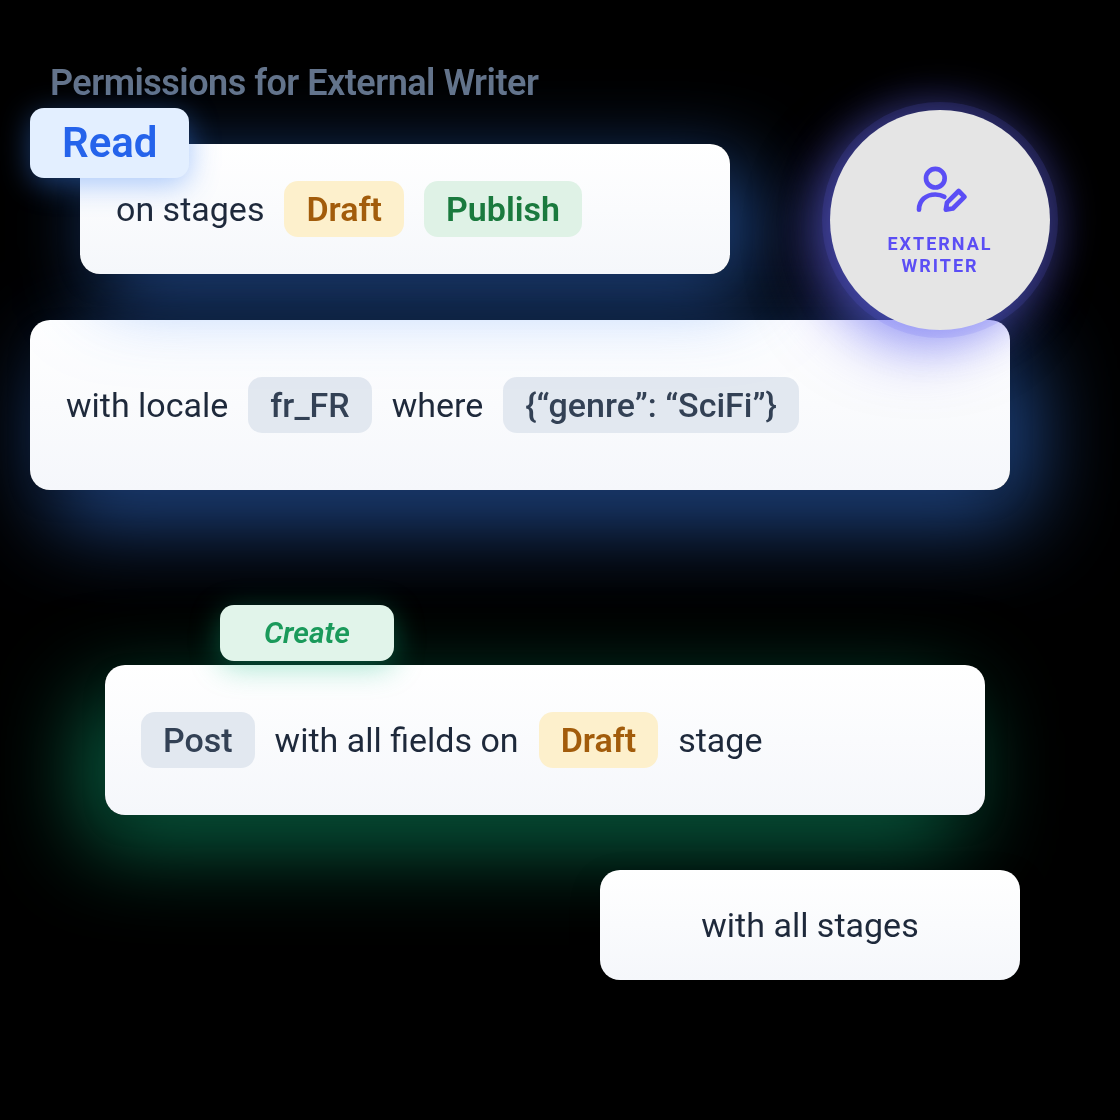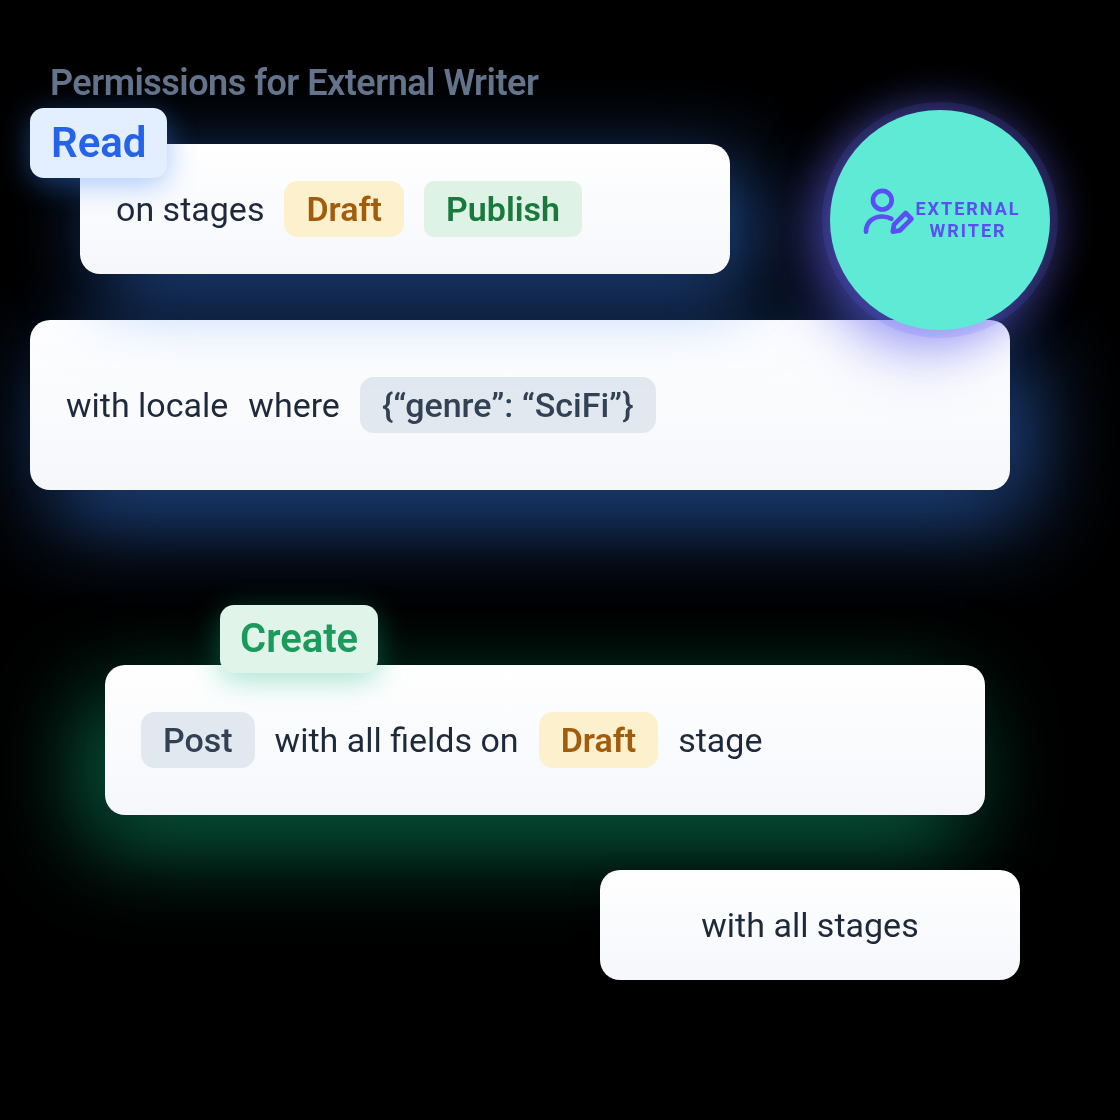--- a/index.html
+++ b/index.html
@@ -23,23 +23,23 @@
     margin-top: 38px;
   }
   
   .badge {
     position: absolute;
     top: 110px;
     right: 70px;
     width: 220px;
     height: 220px;
     border-radius: 50%;
-    background: #5eead4;
+    background: #e5e5e5;
     display:flex;
-    flex-direction:row;
+    flex-direction:column;
     align-items:center;
     justify-content:center;
     box-shadow:
       0 0 0 8px rgba(99,102,241,0.15),
       0 0 40px 10px rgba(99,102,241,0.35),
       -20px 20px 60px 0 rgba(99,102,241,0.5);
     z-index: 5;
   }
   .badge svg { width:56px; height:56px; margin-bottom:14px;}
   .badge .label {
@@ -64,24 +64,24 @@
     box-shadow: 0 10px 25px rgba(0,0,0,0.15);
   }
   .chip {
     padding: 8px 22px;
     border-radius:14px;
     font-size:34px;
     font-weight:500;
     line-height:1.2;
     white-space:nowrap;
   }
-  .chip-blue  { background:#e3efff; color:#2563eb; font-weight:600; font-size:42px; padding:10px 21px;}
-  .chip-green { background:#e1f4ea; color:#1a9a5b; font-weight:600; font-size:40px; padding:10px 20px;}
+  .chip-blue  { background:#e3efff; color:#2563eb; font-weight:600; font-size:42px; padding:10px 32px;}
+  .chip-green { background:#e1f4ea; color:#1a9a5b; font-weight:600; font-size:30px; padding:10px 44px;font-style:italic;}
   .tag-draft  { background:#fdf0cc; color:#a25c0b; font-weight:600;}
-  .tag-publish{ background:#dff2e6; color:#1a7a3e; font-weight:600;border-radius:10px;}
+  .tag-publish{ background:#dff2e6; color:#1a7a3e; font-weight:600;}
   .tag-grey   { background:#e2e8f0; color:#334155;}
   .txt { color:#1e293b; }
   
   .read-chip {
     position:absolute;
     left:30px; top:108px;
     z-index:4;
     box-shadow: 0 6px 30px rgba(59,130,246,0.45);
   }
   
@@ -147,20 +147,21 @@
 <div class="chip chip-blue read-chip">Read</div>
 
 <div class="card card-read1">
   <span class="txt">on stages</span>
   <span class="chip tag-draft">Draft</span>
   <span class="chip tag-publish">Publish</span>
 </div>
 
 <div class="card card-read2">
   <span class="txt">with locale</span>
+  <span class="chip tag-grey">fr_FR</span>
   <span class="txt">where</span>
   <span class="chip tag-grey">{“genre”: “SciFi”}</span>
 </div>
 
 <div class="chip chip-green create-chip">Create</div>
 
 <div class="card card-create">
   <span class="chip tag-grey">Post</span>
   <span class="txt">with all fields on</span>
   <span class="chip tag-draft">Draft</span>

